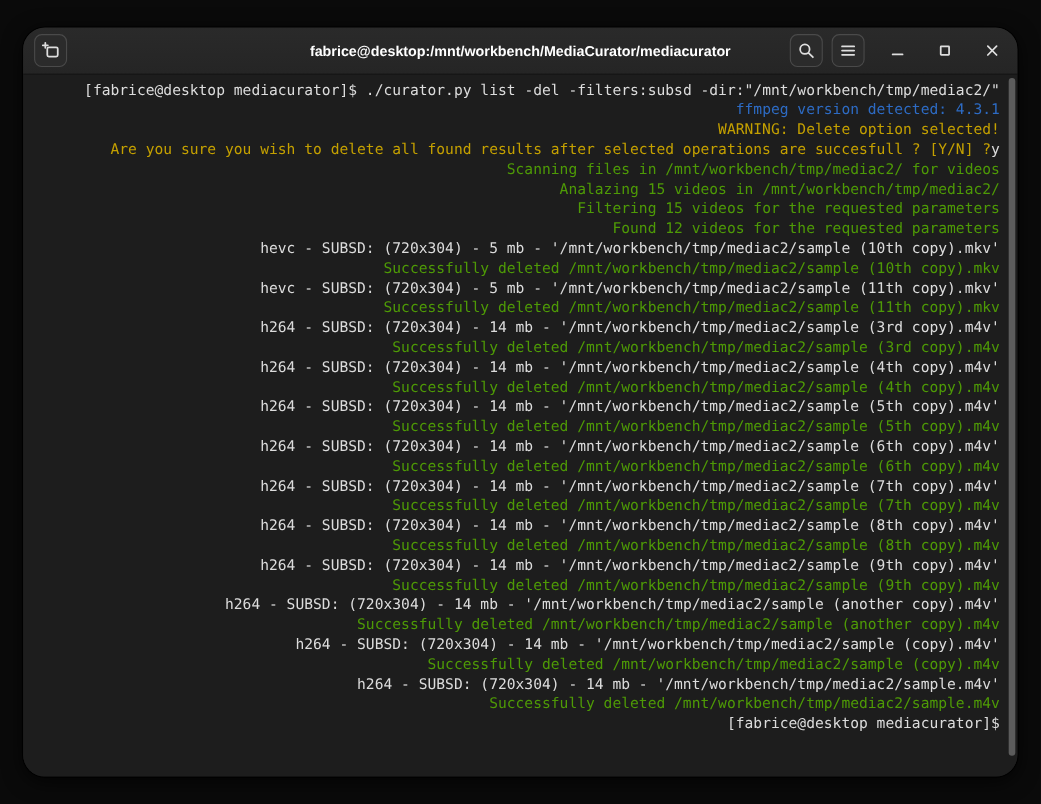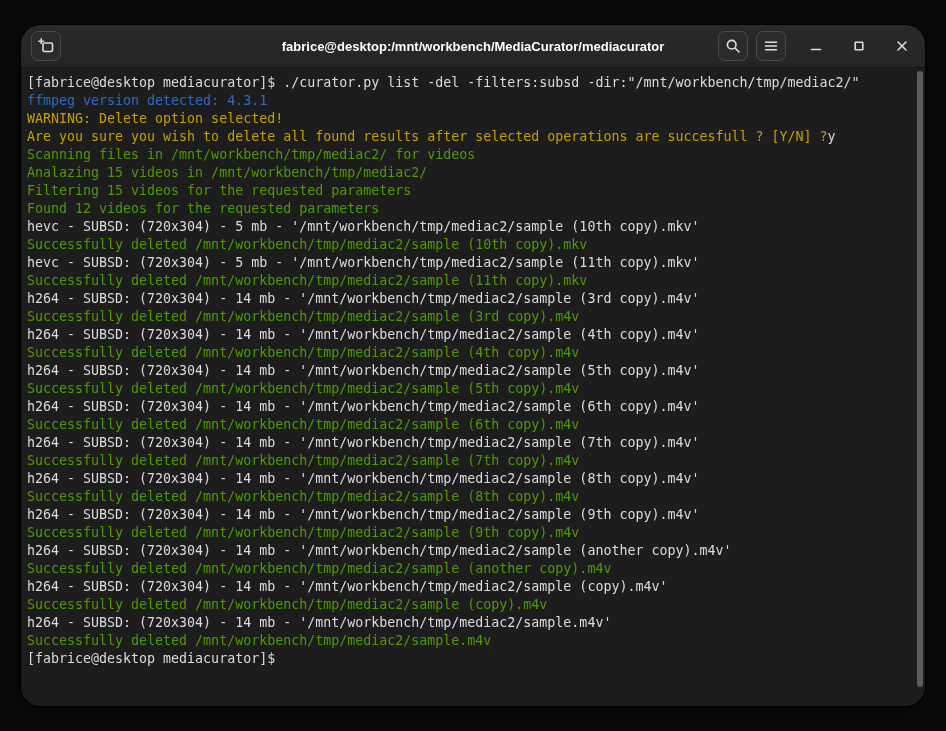--- a/index.html
+++ b/index.html
@@ -60,20 +60,21 @@
     background: #2b2b2b;
     border: 1px solid #4a4a4a;
   }
   .hb-btn svg { display: block; }
   .winctl { width: 26px; height: 26px; margin-left: 9px; }
   .terminal {
     position: relative;
     flex: 1;
     background: #1d1d1d;
     overflow: hidden;
+    text-align: right;
   }
   .term-output {
     padding: 6px 16px 6px 6px;
     font-family: "DejaVu Sans Mono", monospace;
     font-size: 13.3px;
     line-height: 18px;
     white-space: pre;
     color: #dcdcdc;
   }
   .term-line { height: 18px; }

